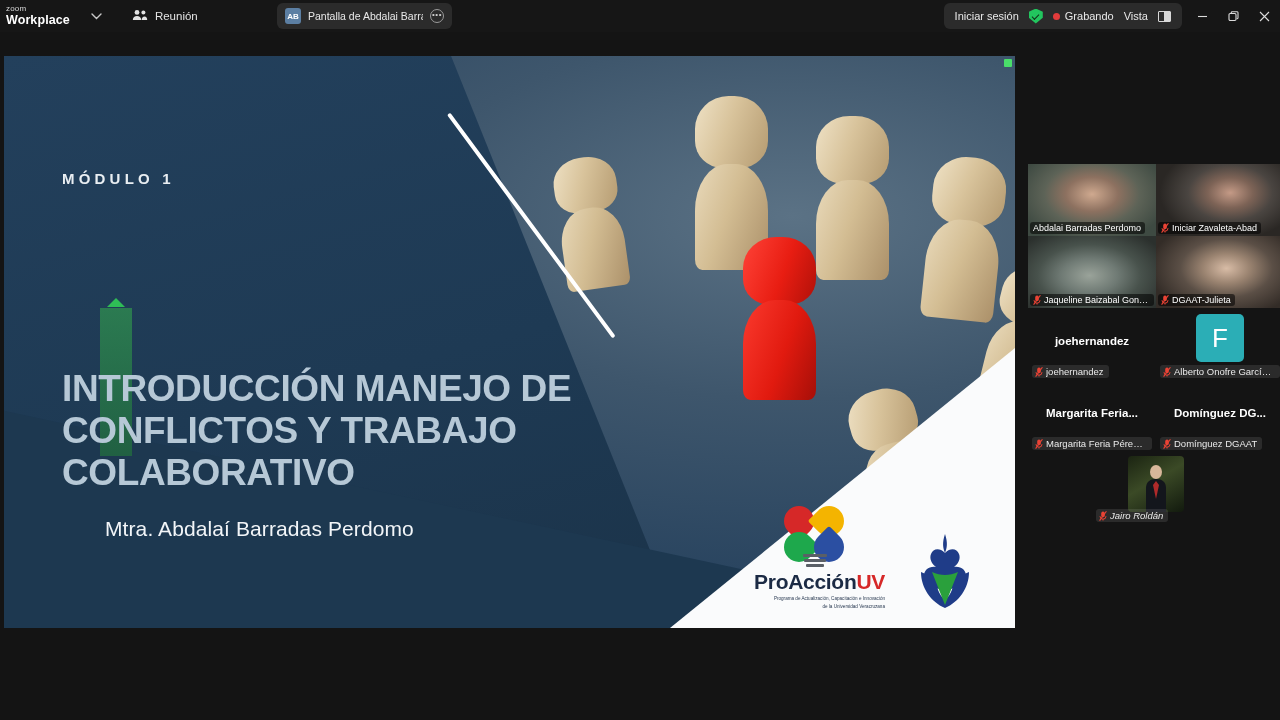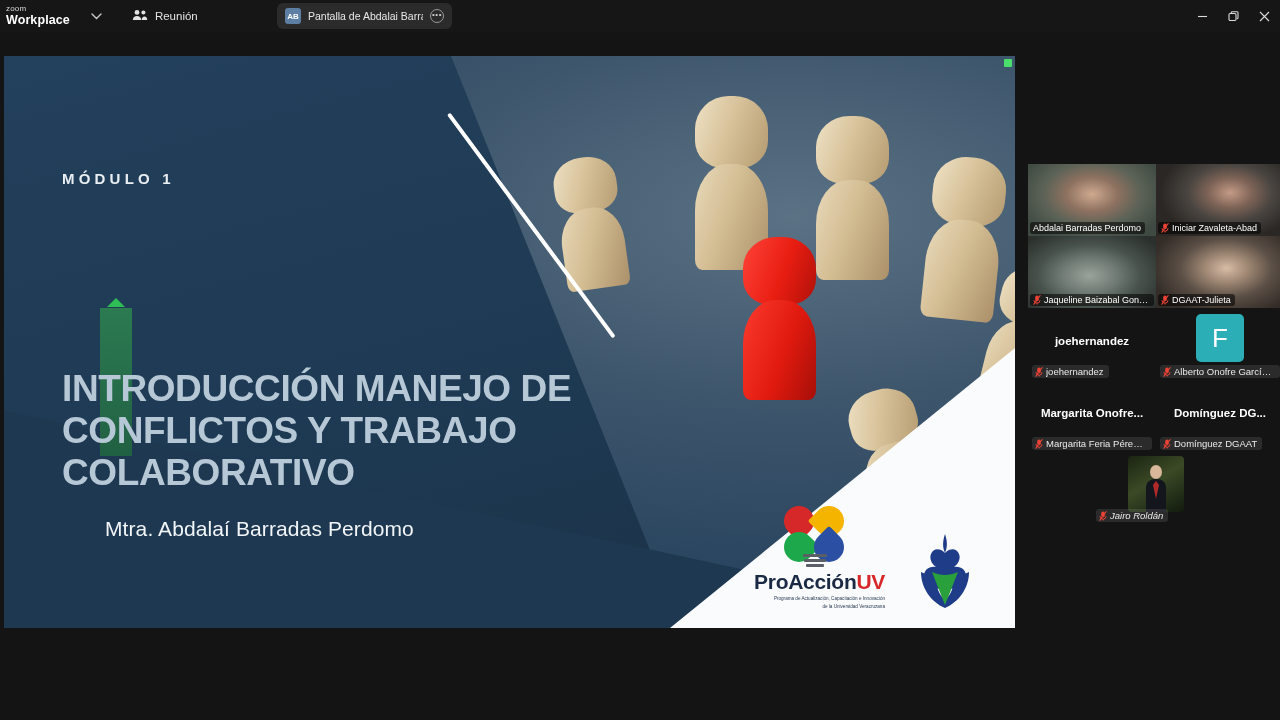--- a/index.html
+++ b/index.html
@@ -280,20 +280,31 @@
     </span>
     <span>Reunión</span>
   </div>
 
   <div class="tab-pill">
     <div class="tab-avatar">AB</div>
     <div class="tab-label">Pantalla de Abdalai Barradas Perd</div>
     <div class="tab-more">•••</div>
   </div>
 
+  <div class="right-cluster">
+    <span class="rc-text">Iniciar sesión</span>
+    <span class="shield"></span>
+    <span class="recdot"></span>
+    <span class="rc-text">Grabando</span>
+    <span class="rc-text">Vista</span>
+    <span class="view-icon">
+        <i></i>
+        <i></i>
+      </span>
+  </div>
 
   <div class="wbtns">
     <div class="wbtn">
       <svg width="11" height="11" viewBox="0 0 11 11">
           <path d="M1 5.5h9" stroke="#dcdcdc" stroke-width="1.1"></path>
         </svg>
     </div>
     <div class="wbtn">
       <svg width="11" height="11" viewBox="0 0 11 11">
           <rect x="1" y="2.5" width="7" height="7" rx="1.2" fill="none" stroke="#dcdcdc" stroke-width="1.1"></rect>
@@ -471,21 +482,21 @@
                 <path d="M.6 9.6L7.4.3" stroke="#ea4335" stroke-width="1.1"></path>
               </svg>
           </span>
           <span class="nm">Alberto Onofre García Cuel...</span>
         </div>
       </div>
     </div>
 
     <div class="avrow">
       <div class="avcell">
-        <div class="avname-big">Margarita  Onofre...</div>
+        <div class="avname-big">Margarita  Feria...</div>
         <div class="avfoot">
           <span class="micmute">
             <svg width="8" height="10" viewBox="0 0 8 10">
                 <rect x="2.2" y=".6" width="3.6" height="5.6" rx="1.8" fill="#ea4335"></rect>
                 <path d="M1 5.2a3 3 0 006 0" fill="none" stroke="#ea4335" stroke-width="1"></path>
                 <path d="M4 8.2v1.3" stroke="#ea4335" stroke-width="1"></path>
                 <path d="M.6 9.6L7.4.3" stroke="#ea4335" stroke-width="1.1"></path>
               </svg>
           </span>
           <span class="nm">Margarita Feria Pérez_36948</span>

